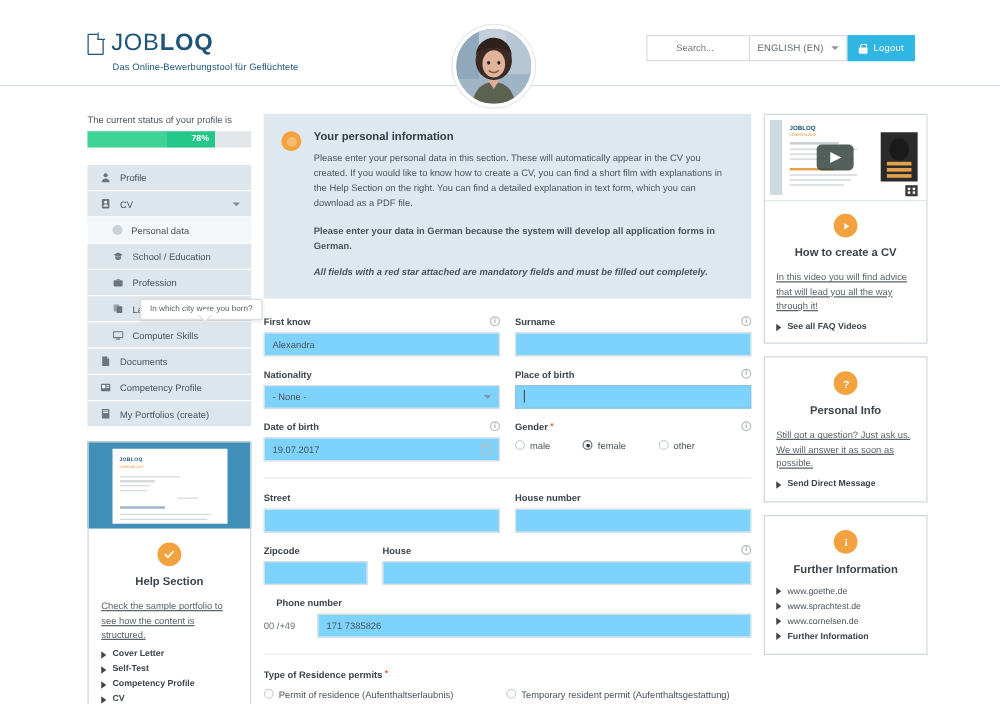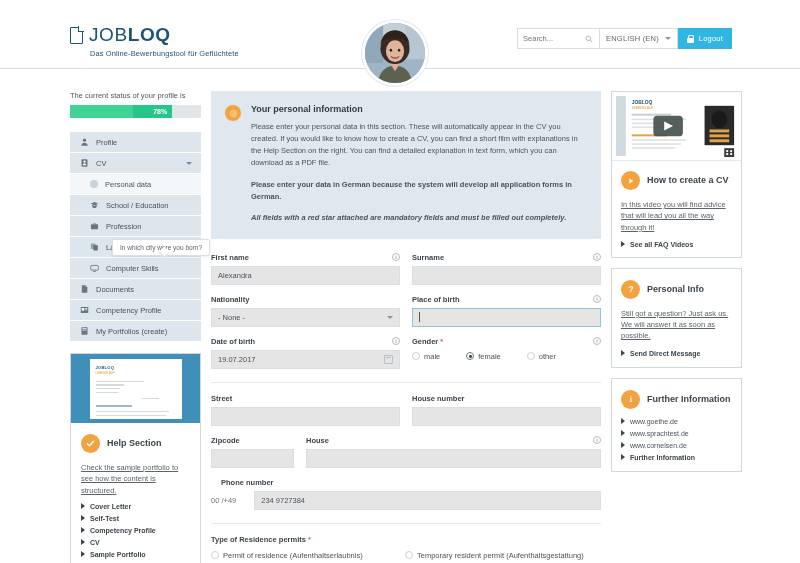--- a/index.html
+++ b/index.html
@@ -38,21 +38,21 @@
     width: 66px; height: 66px; border-radius: 50%;
     border: 3px solid #ffffff; overflow: hidden;
     background: #b9c4cc; z-index: 6;
     box-shadow: 0 0 0 1px #e4e8eb;
   }
   .avatar svg { display:block; width: 100%; height: 100%; }
 
   .header-right { position: absolute; right: 68px; top: 28px; display: flex; align-items: stretch; }
   .search-box {
     width: 82px; height: 21px; border: 1px solid #d9dde1; border-right: none;
-    display: flex; align-items: center; padding: 0 5px; background: #fff;
+    display: flex; align-items: center; padding: 0 23px; background: #fff;
   }
   .search-box input {
     border: none; outline: none; width: 62px; font-size: 7.5px;
     color: #9aa3ab; font-family: "Liberation Sans", sans-serif; background: transparent;
   }
   .search-ico { width: 8px; height: 8px; flex: none; }
   .lang-box {
     height: 21px; border: 1px solid #d9dde1; display: flex; align-items: center;
     gap: 6px; padding: 0 6px; font-size: 7.5px; color: #5d666e; background: #fff; letter-spacing: .2px;
   }
@@ -98,21 +98,21 @@
   }
   .doc-page { width: 92px; height: 60px; background: #fff; padding: 6px; }
   .dp-logo { font-size: 4px; color: #1d5478; font-weight: 700; letter-spacing: .3px; }
   .dp-sub { font-size: 3px; color: #eb9b3c; margin-top: 1px; }
   .dp-line { height: 1.3px; background: #d5dadd; margin-top: 2.5px; }
 
   .help-card {
     width: 131px; background: #fff; border: 1px solid #cfd8de; border-top: none;
     padding: 11px 10px 10px;
   }
-  .card-head { display: flex; align-items: center; gap: 7px; margin-bottom: 9px; }
+  .card-head { display: flex; align-items: center; gap: 7px; margin-bottom: 9px; flex-direction: column; }
   .circ {
     width: 19px; height: 19px; border-radius: 50%; background: #f2a33f;
     display: flex; align-items: center; justify-content: center; flex: none;
   }
   .card-title { font-size: 9px; font-weight: 700; color: #3c444c; line-height: 1.15; }
   .card-text { font-size: 7.5px; color: #5b636b; line-height: 1.5; text-decoration: underline; }
   .lnk { display: flex; align-items: center; gap: 5px; font-size: 7px; color: #3c444c; font-weight: 700; margin-top: 5px; cursor: pointer; }
   .lnk.normal { font-weight: 400; color: #4a525a; }
   .chev-r { width: 0; height: 0; border-top: 3px solid transparent; border-bottom: 3px solid transparent; border-left: 4px solid #3c444c; flex: none; }
 
@@ -131,21 +131,21 @@
   .fcol.narrow { flex: 0 0 178px; }
   .flabel { font-size: 7.5px; font-weight: 700; color: #3c444c; margin-bottom: 4px; display: flex; align-items: center; }
   .flabel .star { color: #e05b4a; font-size: 7px; margin-left: 2px; }
   .flabel .iq { margin-left: auto; }
   .iq {
     width: 8px; height: 8px; border-radius: 50%; border: 1.1px solid #b2bac1;
     display: inline-flex; align-items: center; justify-content: center;
     font-size: 5.5px; color: #9aa3ab; font-weight: 700; font-style: normal; flex: none;
   }
   .finput {
-    height: 19px; border: 1px solid #dadfe3; background: #e5e5e5;
+    height: 19px; border: 1px solid #dadfe3; background: #7dd3fc;
     font-size: 7.5px; color: #4b535b; display: flex; align-items: center;
     padding: 0 6px; width: 100%; text-align: center;
   }
   .finput.focused { border-color: #8fc3e0; }
   .finput.caret-on:before {
     content: ""; display: inline-block; width: 1px; height: 10px; background: #555; margin-right: 1px;
   }
   .finput.sel { justify-content: space-between; }
   .finput.date { justify-content: space-between; }
   .cal {
@@ -393,21 +393,21 @@
           <div class="ip-p">Please enter your data in German because the system will develop all application forms in German.</div>
           <div class="ip-p it">All fields with a red star attached are mandatory fields and must be filled out completely.</div>
         </div>
       </div>
 
       <div class="form">
 
         <div class="fgrid frow">
           <div class="fcol">
             <div class="flabel">
-                <span>First name</span>
+                <span>First know</span>
                 <i class="iq">i</i>
               </div>
             <div class="finput">Alexandra</div>
           </div>
           <div class="fcol">
             <div class="flabel">
                 <span>Surname</span>
                 <i class="iq">i</i>
               </div>
             <div class="finput"></div>
@@ -499,21 +499,21 @@
             <div class="finput"></div>
           </div>
         </div>
 
         <div class="frow">
           <div class="flabel" style="margin-left:10px">
               <span>Phone number</span>
             </div>
           <div class="phone-wrap">
             <span class="phone-prefix">00 /+49</span>
-            <div class="finput">234 9727384</div>
+            <div class="finput">171 7385826</div>
           </div>
         </div>
 
         <div class="divider"></div>
 
         <div class="frow">
           <div class="flabel" style="margin-bottom:5px">
             <span>Type of Residence permits</span>
               <span class="star">*</span>
           </div>

